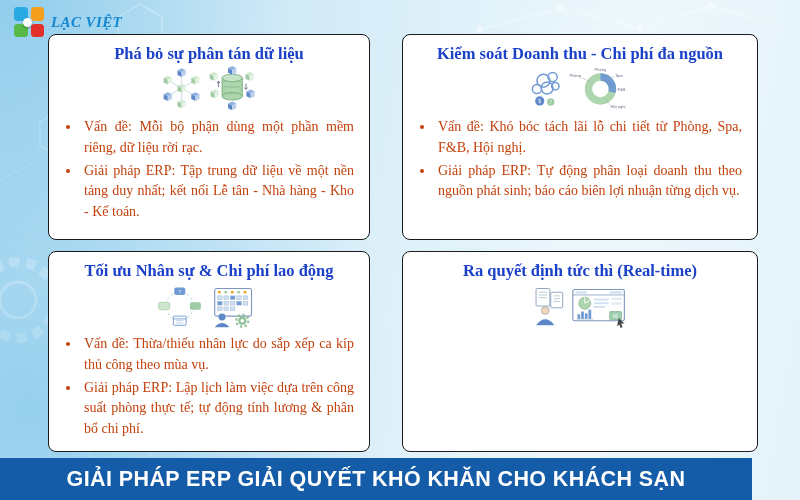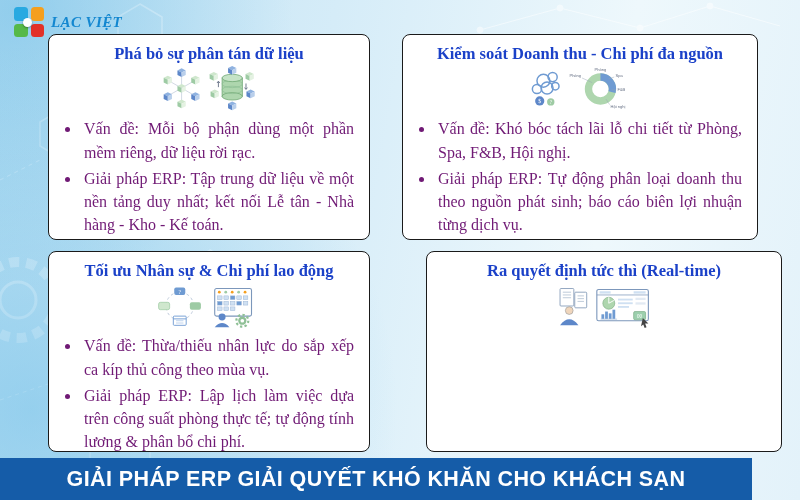--- a/index.html
+++ b/index.html
@@ -25,25 +25,25 @@
   .logo-dot{position:absolute;left:9px;top:11px;width:9px;height:9px;border-radius:50%;
     background:#fff;box-shadow:0 1px 2px rgba(0,0,0,.35);}
   .logo-text{color:#1387d0;font-family:Liberation Serif, serif;font-weight:bold;
     font-style:italic;font-size:15px;letter-spacing:.4px;}
   
   .card{position:absolute;background:#fff;border:1.6px solid #1a1a1a;border-radius:8px;
     box-sizing:border-box;padding:8px 15px 6px;display:flex;flex-direction:column;}
   #card1{left:48px;top:34px;width:322px;height:206px;}
   #card2{left:402px;top:34px;width:356px;height:206px;}
   #card3{left:48px;top:251px;width:322px;height:201px;}
-  #card4{left:402px;top:251px;width:356px;height:201px;margin-left:24px;}
+  #card4{left:402px;top:251px;width:356px;height:201px;}
   .card-title{color:#1b41c8;font-weight:bold;text-align:center;font-size:16.5px;line-height:1.3;}
   .card-icon{display:flex;justify-content:center;margin:2px 0 3px;}
   .card-icon svg{height:46px;}
-  .bullets{margin:2px 0 0;padding-left:17px;font-size:16px;line-height:1.45;color:#701a75;}
+  .bullets{margin:2px 0 0;padding-left:17px;font-size:14px;line-height:1.45;color:#c2410c;}
   .bullets li{text-align:justify;margin-bottom:3px;padding-left:3px;}
   
   .banner{position:absolute;left:0;top:458px;width:752px;height:42px;background:#155ca8;
     display:flex;align-items:center;justify-content:center;}
   .banner-title{color:#ffffff;font-family:"Liberation Sans",sans-serif;font-weight:bold;
     font-size:21.5px;letter-spacing:.4px;white-space:nowrap;}
   .icon-label{font-family:"Liberation Sans",sans-serif;fill:#667085;}
 </style>
 </head>
 <body>

